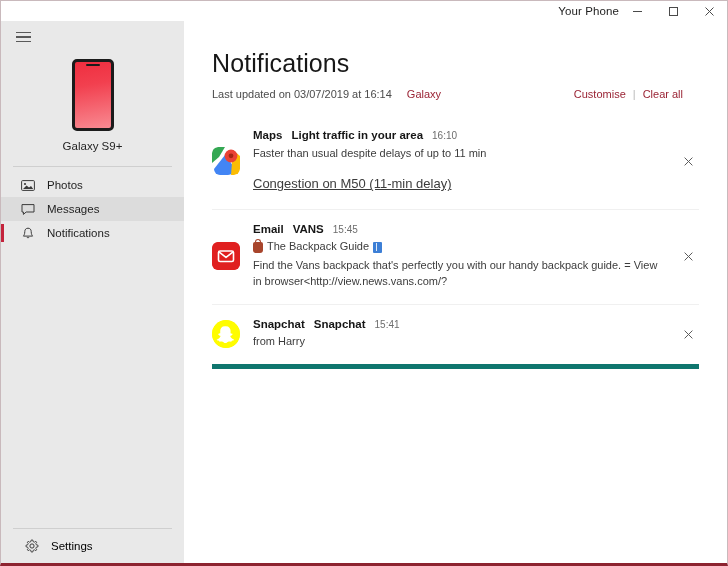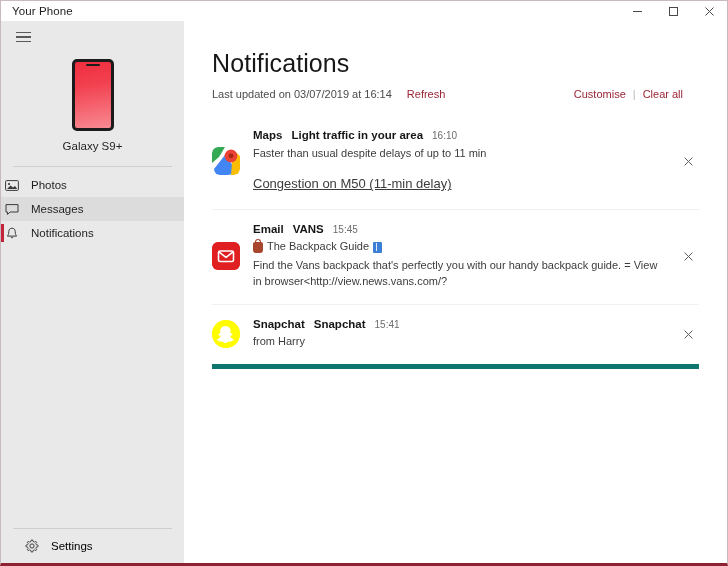--- a/index.html
+++ b/index.html
@@ -27,21 +27,21 @@
     flex-direction: column;
   }
 
   
   .titlebar {
     height: 20px;
     min-height: 20px;
     background: #ffffff;
     display: flex;
     align-items: center;
-    justify-content: space-between;
+    justify-content: flex-end;
     padding-left: 11px;
     box-sizing: border-box;
   }
   .titlebar-title {
     font-size: 11.5px;
     color: #1d1d1d;
     letter-spacing: .1px;
   }
   .winbtns {
     display: flex;
@@ -127,21 +127,21 @@
   }
   .nav {
     margin-top: 6px;
     display: flex;
     flex-direction: column;
   }
   .nav-item {
     height: 24px;
     display: flex;
     align-items: center;
-    padding-left: 4px;
+    padding-left: 20px;
     box-sizing: border-box;
     position: relative;
     color: #1f1f1f;
   }
   .nav-item.selected-bg { background: #dcdcdc; }
   .nav-item.accent::before {
     content: "";
     position: absolute;
     left: 0;
     top: 3px;
@@ -437,21 +437,21 @@
 
     </div>
 
     <div class="main">
 
       <div class="page-title">Notifications</div>
 
       <div class="subbar">
         <div class="subbar-left">
           <span class="updated-text">Last updated on 03/07/2019 at 16:14</span>
-          <span class="link">Refresh</span>
+          <span class="link">Galaxy</span>
         </div>
         <div class="subbar-right">
           <span class="link">Customise</span>
           <span class="pipe">|</span>
           <span class="link">Clear all</span>
         </div>
       </div>
 
       <div class="notif-list">
 

